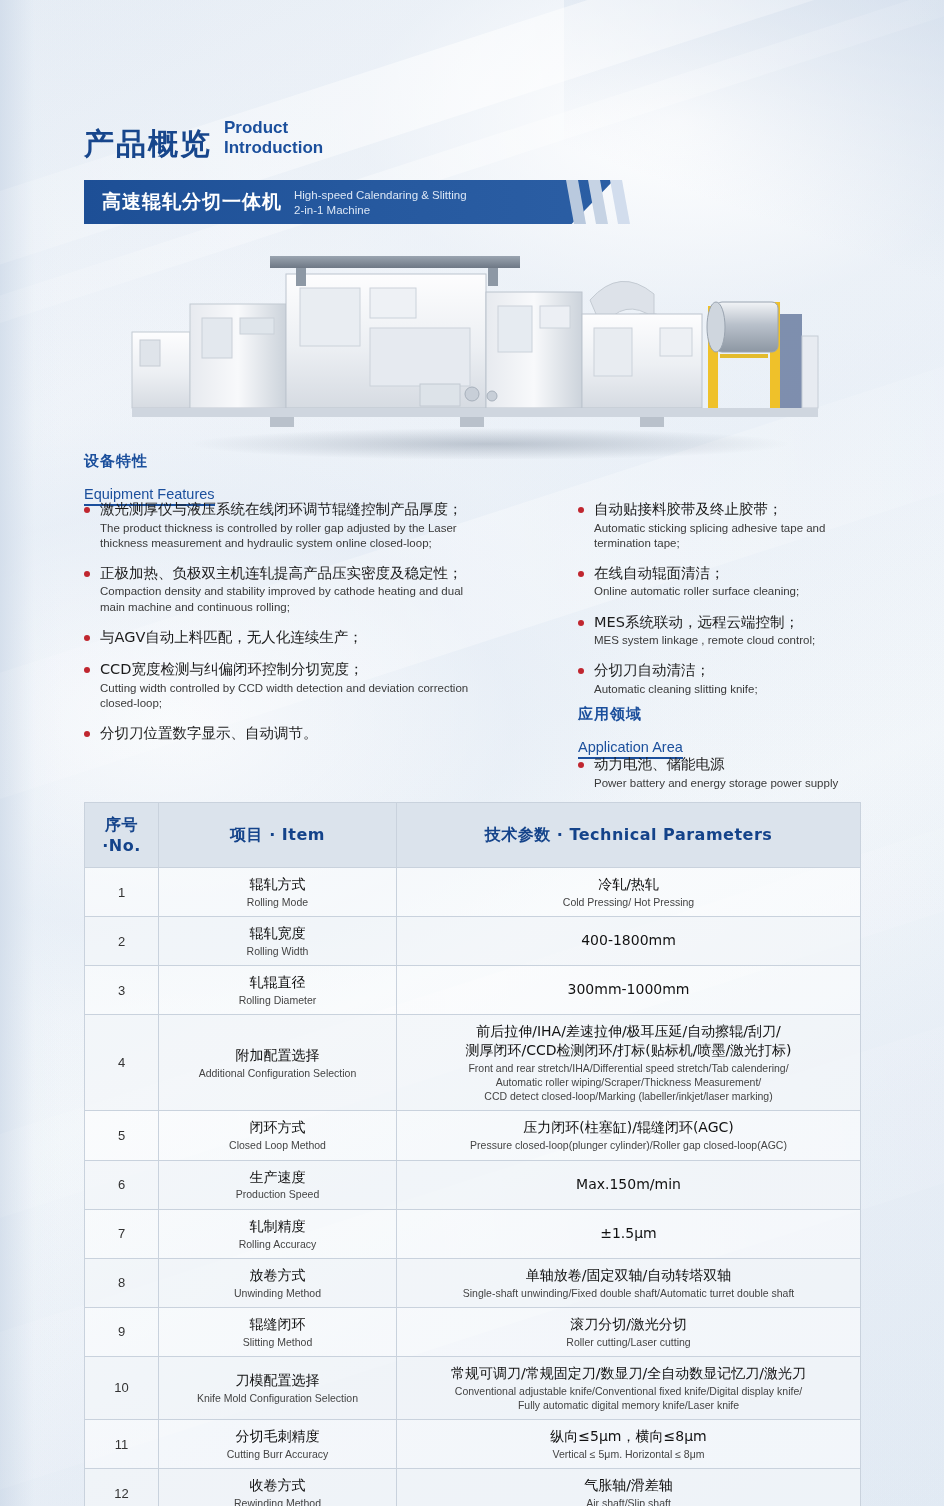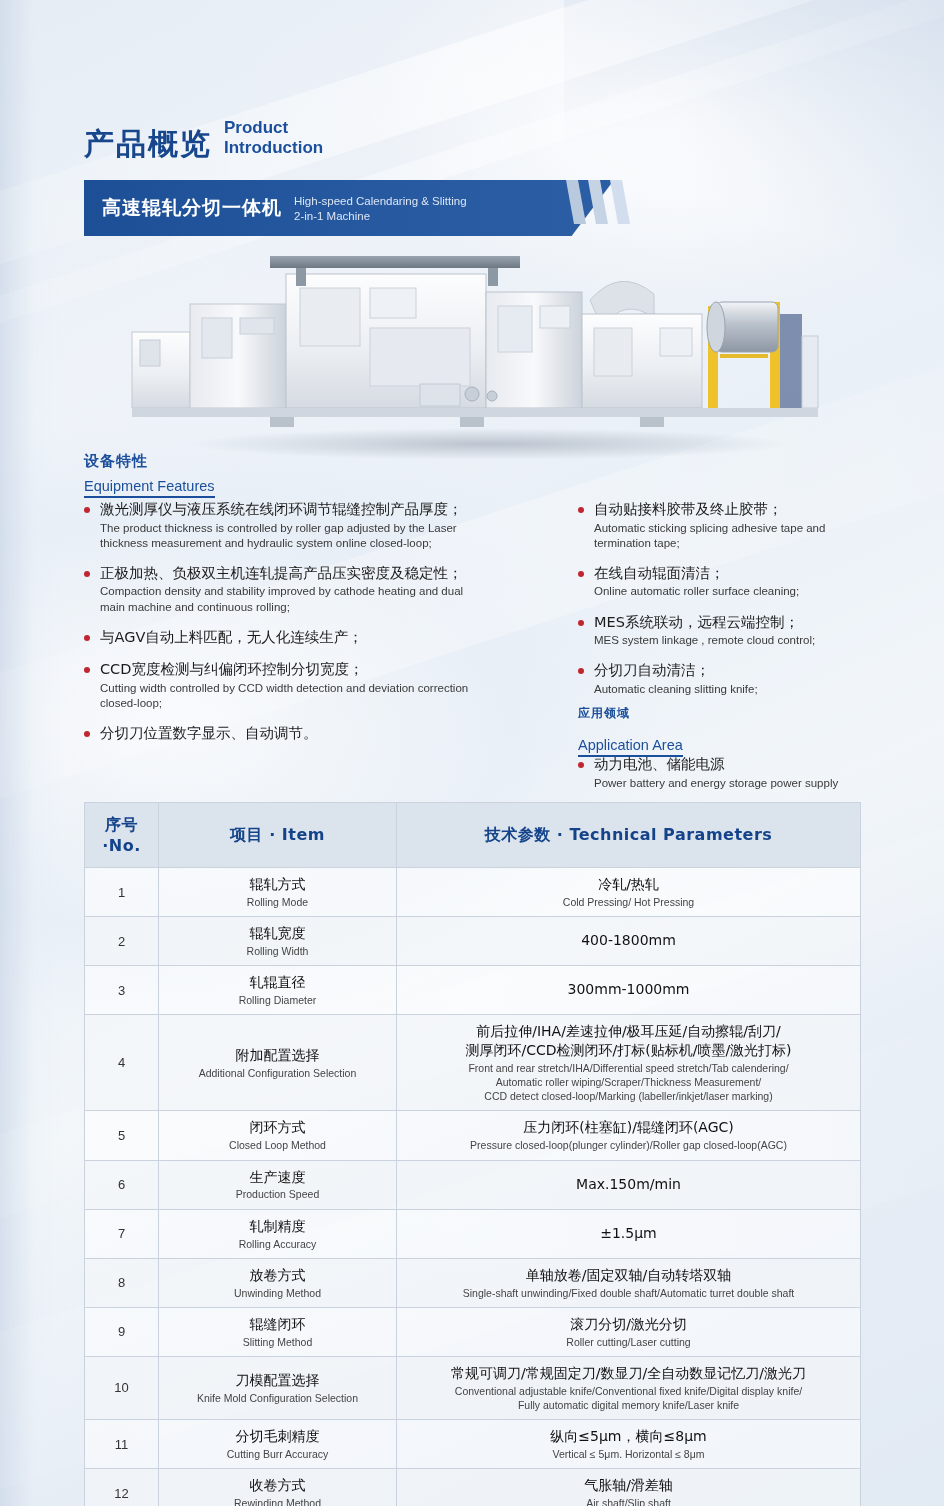--- a/index.html
+++ b/index.html
@@ -72,21 +72,21 @@
     padding-bottom: 2px;
     font-weight: bold;
   }
 
   
   .title-band {
     position: absolute;
     left: 84px;
     top: 180px;
     width: 530px;
-    height: 56px;
+    height: 44px;
     background: linear-gradient(90deg, #1d4f96 0%, #26599f 55%, #2b5ea4 100%);
     display: flex;
     align-items: center;
     padding-left: 18px;
     box-sizing: border-box;
     clip-path: polygon(0 0, 100% 0, 92% 100%, 0 100%);
   }
   .title-cn {
     color: #ffffff;
     font-size: 19px;
@@ -135,21 +135,21 @@
     font-weight: bold;
     font-family: "DejaVu Sans", sans-serif;
     letter-spacing: 1px;
   }
   .feat-head .en {
     font-size: 14.5px;
     color: #1b4f9c;
     border-bottom: 2px solid #1b4f9c;
     display: inline-block;
     padding-bottom: 2px;
-    margin-top: 7px;
+    margin-top: 15px;
   }
 
   .col-left {
     position: absolute;
     left: 84px;
     top: 500px;
     width: 400px;
   }
   .col-right {
     position: absolute;
@@ -183,21 +183,21 @@
     line-height: 1.32;
     margin-top: 1px;
   }
 
   .app-head {
     position: absolute;
     left: 578px;
     top: 705px;
   }
   .app-head .cn {
-    font-size: 12px;
+    font-size: 15px;
     color: #1b4f9c;
     font-weight: bold;
     font-family: Liberation Serif, serif;
     letter-spacing: 1px;
   }
   .app-head .en {
     font-size: 14.5px;
     color: #1b4f9c;
     border-bottom: 2px solid #1b4f9c;
     display: inline-block;

